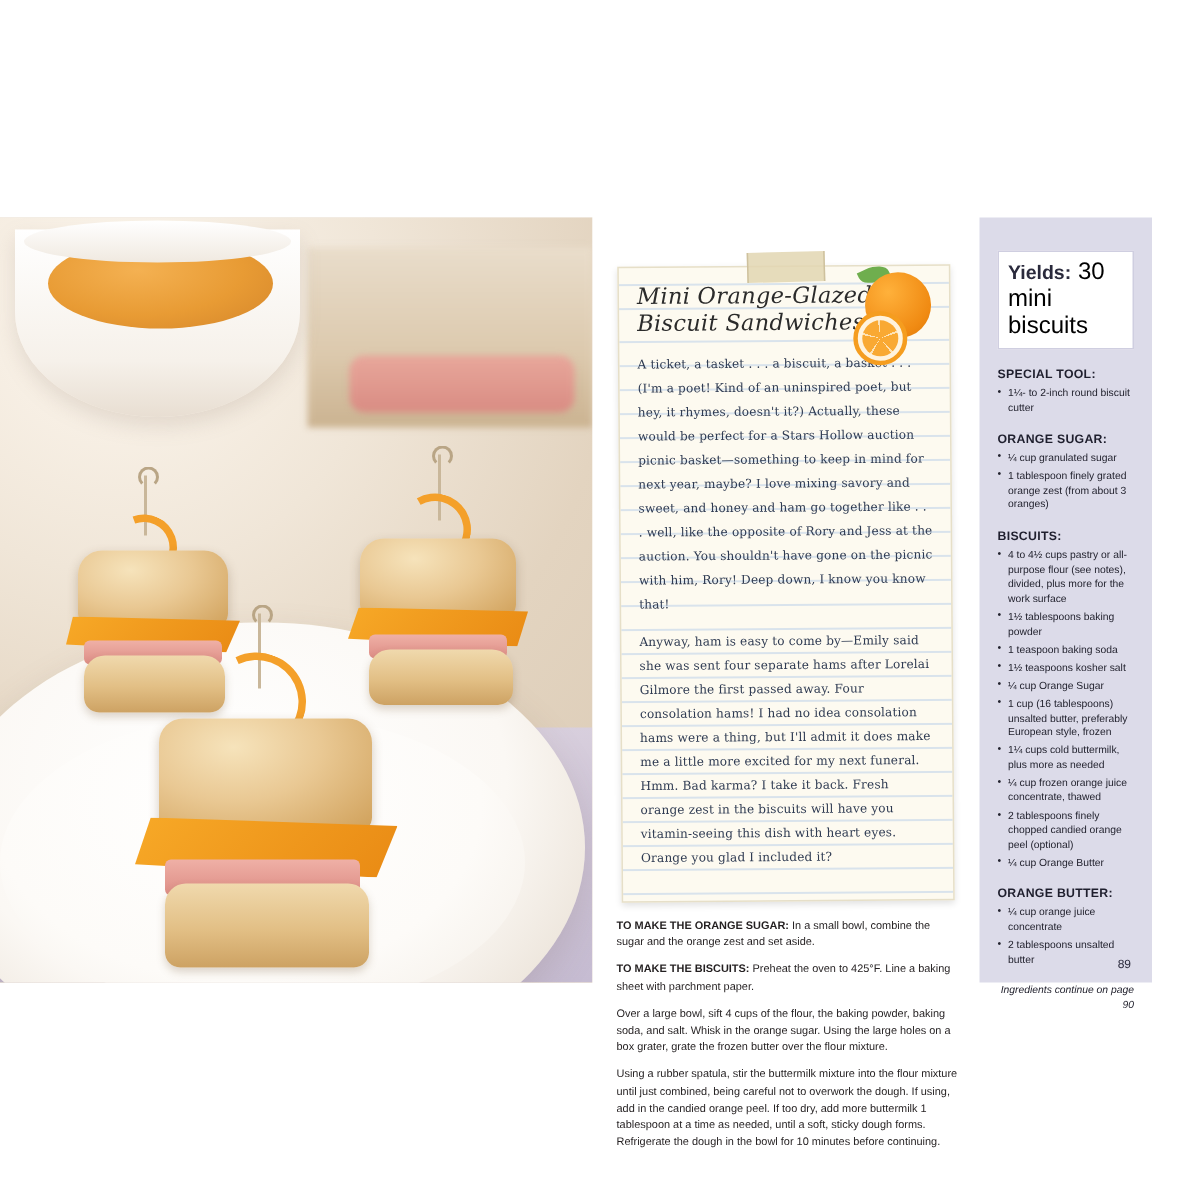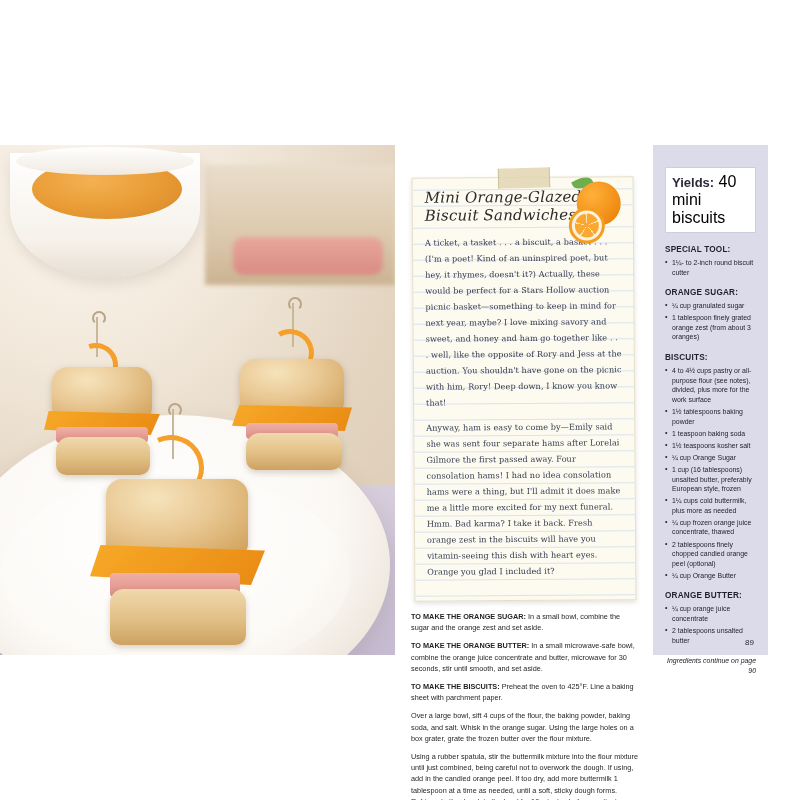--- a/index.html
+++ b/index.html
@@ -322,32 +322,31 @@
 
           <div class="note-title">Mini Orange-Glazed Biscuit Sandwiches</div>
 
           <p>A ticket, a tasket . . . a biscuit, a basket . . . (I'm a poet! Kind of an uninspired poet, but hey, it rhymes, doesn't it?) Actually, these would be perfect for a Stars Hollow auction picnic basket—something to keep in mind for next year, maybe? I love mixing savory and sweet, and honey and ham go together like . . . well, like the opposite of Rory and Jess at the auction. You shouldn't have gone on the picnic with him, Rory! Deep down, I know you know that!</p>
           <p>Anyway, ham is easy to come by—Emily said she was sent four separate hams after Lorelai Gilmore the first passed away. Four consolation hams! I had no idea consolation hams were a thing, but I'll admit it does make me a little more excited for my next funeral. Hmm. Bad karma? I take it back. Fresh orange zest in the biscuits will have you vitamin-seeing this dish with heart eyes. Orange you glad I included it?</p>
         </div>
       </div>
 
       <div class="instr">
         <p><b>TO MAKE THE ORANGE SUGAR:</b><span> In a small bowl, combine the sugar and the orange zest and set aside.</span></p>
-        <p><b>TO MAKE THE ORANGE BUTTER:</b><span> In a small microwave-safe bowl, combine the orange juice concentrate and butter, microwave for 30 seconds, stir until smooth, and set aside.</span></p>
         <p><b>TO MAKE THE BISCUITS:</b><span> Preheat the oven to 425°F. Line a baking sheet with parchment paper.</span></p>
         <p><span>Over a large bowl, sift 4 cups of the flour, the baking powder, baking soda, and salt. Whisk in the orange sugar. Using the large holes on a box grater, grate the frozen butter over the flour mixture.</span></p>
         <p><span>Using a rubber spatula, stir the buttermilk mixture into the flour mixture until just combined, being careful not to overwork the dough. If using, add in the candied orange peel. If too dry, add more buttermilk 1 tablespoon at a time as needed, until a soft, sticky dough forms. Refrigerate the dough in the bowl for 10 minutes before continuing.</span></p>
       </div>
     </div>
 
     <div class="col-side">
 
       <div class="yield-box">
         <span class="y-label">Yields:</span>
-        <span class="y-val">40 mini biscuits</span>
+        <span class="y-val">30 mini biscuits</span>
       </div>
 
       <div>
         <div class="side-h">SPECIAL TOOL:</div>
         <ul class="side-list">
           <li>1¼- to 2-inch round biscuit cutter</li>
         </ul>
       </div>
 
       <div>

